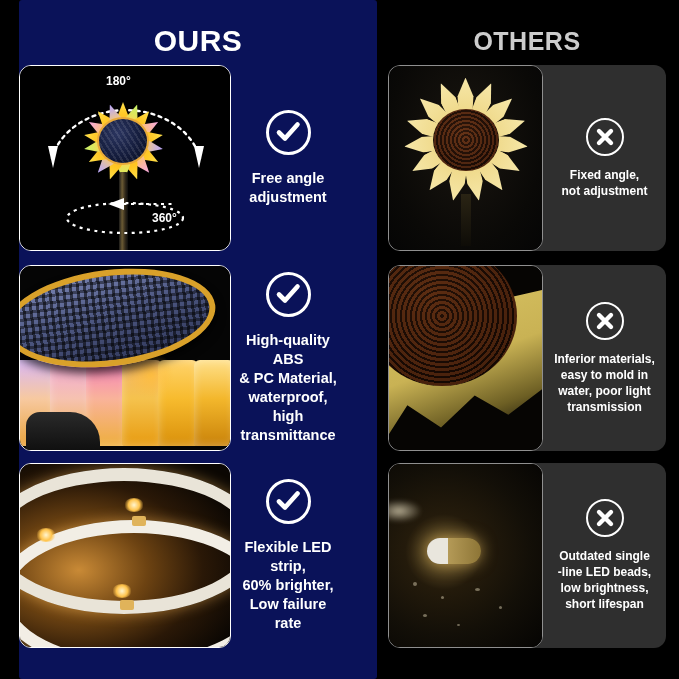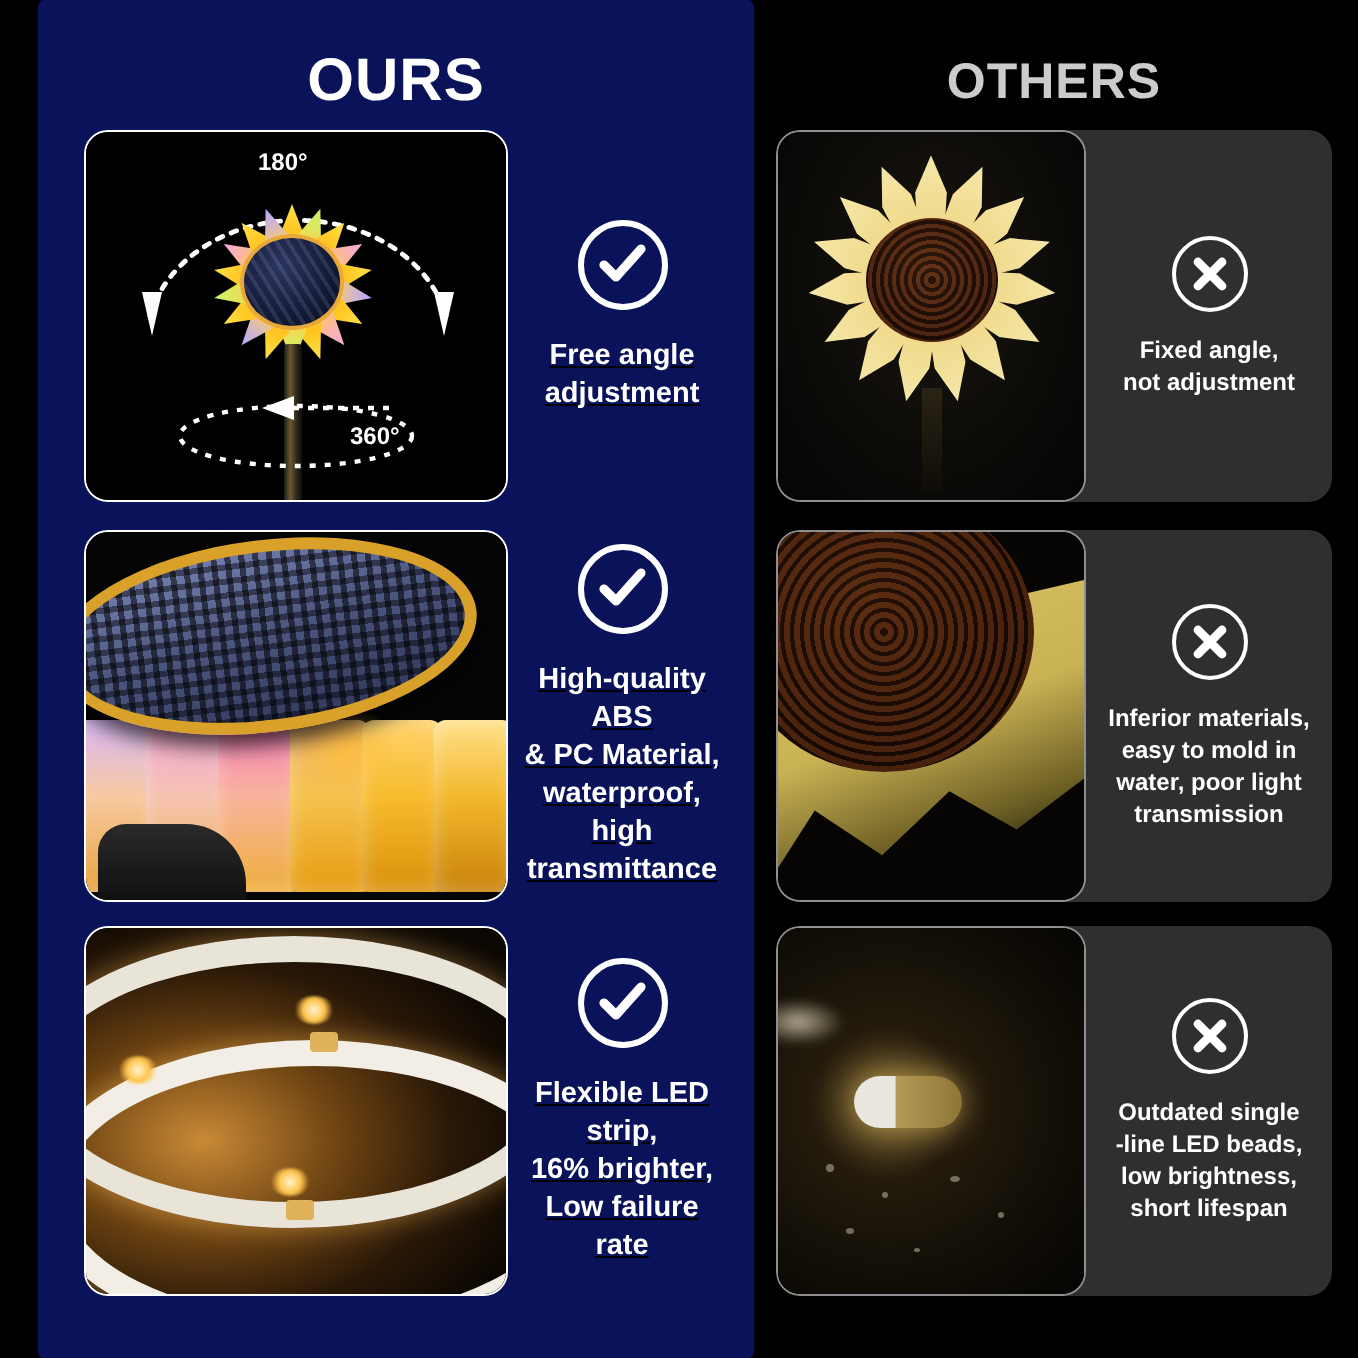--- a/index.html
+++ b/index.html
@@ -59,21 +59,21 @@
     width: 278px;
     color: #cccccc;
     font-size: 25px;
     line-height: 34px;
   }
 
   
   .row {
     position: absolute;
   }
-  .row-l { left: 19px; width: 326px; margin-left: 23px; }
+  .row-l { left: 19px; width: 326px; }
   .row-r { left: 388px; width: 278px; }
 
   .r1 { top: 65px;  height: 186px; }
   .r2 { top: 265px; height: 186px; }
   .r3 { top: 463px; height: 185px; }
 
   
   .ours-row {
     display: flex;
     align-items: stretch;
@@ -87,21 +87,20 @@
     background: #000;
     flex: none;
   }
   .ours-text {
     flex: 1 1 auto;
     display: flex;
     flex-direction: column;
     align-items: center;
     justify-content: center;
     padding: 0 6px;
-    text-decoration: underline;
   }
   .badge {
     width: 45px;
     height: 45px;
     border-radius: 50%;
     border: 3px solid #ffffff;
     box-sizing: border-box;
     display: flex;
     align-items: center;
     justify-content: center;
@@ -514,21 +513,21 @@
         <div class="strip-tab" style="left:100px; top:136px;"></div>
       </div>
     </div>
     <div class="ours-text">
       <div class="badge">
         <svg width="26" height="26" viewBox="0 0 26 26">
           <path d="M4 13.5 L10 19.5 L22.5 5.5" fill="none" stroke="#ffffff" stroke-width="4.6" stroke-linecap="round" stroke-linejoin="round"></path>
         </svg>
       </div>
       <div class="cap">Flexible LED strip,
-16% brighter,
+60% brighter,
 Low failure rate</div>
     </div>
   </div>
 
   <div class="row row-r r3">
     <div class="others-plate">
       <div class="photo-card">
         <div class="art ph-wet">
           <div class="blur-bulb"></div>
           <div class="bulb"></div>

